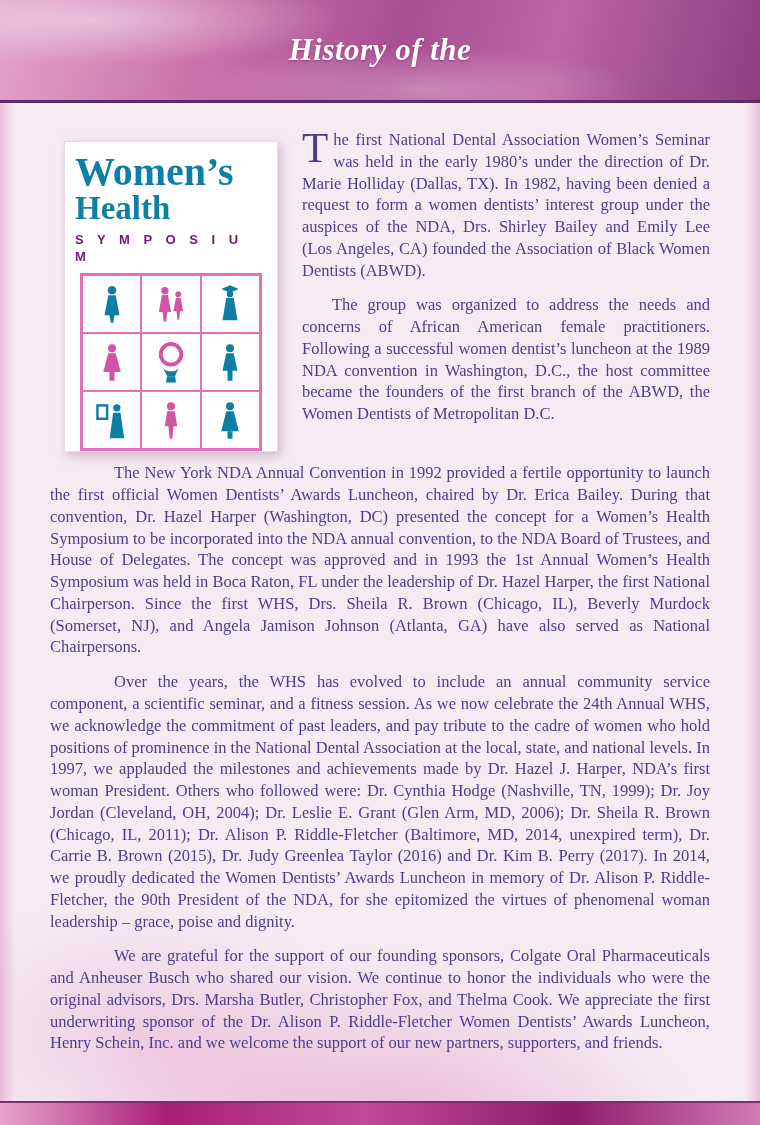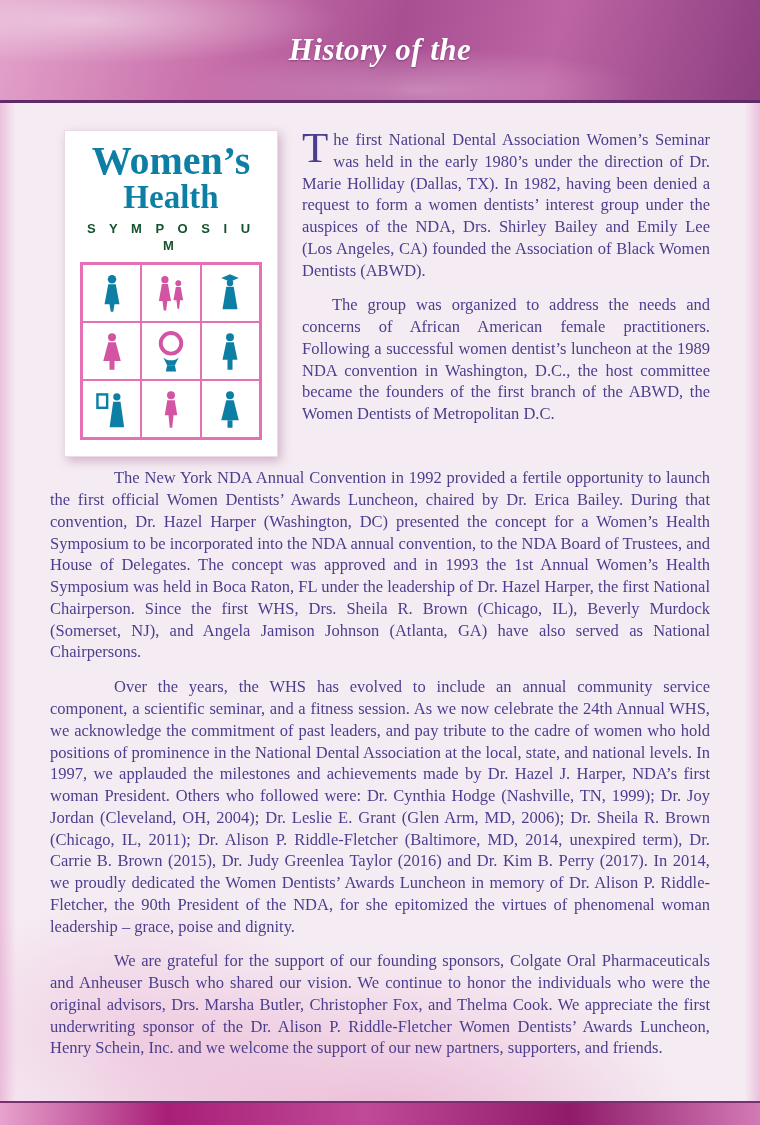--- a/index.html
+++ b/index.html
@@ -37,28 +37,28 @@
   }
   .content p{margin:0 0 13px 0;}
   .indent-lg{text-indent:64px;}
   .indent-sm{text-indent:30px;}
   .clear{clear:left;}
   .dropcap::first-letter{
     float:left;font-size:43px;line-height:33px;padding:2px 5px 0 0;font-weight:normal;
   }
   
   .logo-card{
-    float:left;width:214px;margin:1px 24px 10px 14px;padding:10px 10px 16px 10px;
+    float:left;width:214px;margin:12px 24px 10px 14px;padding:10px 10px 0 10px;
     background:#ffffff;border:1px solid #eadbe7;
     box-shadow:3px 4px 10px rgba(140,70,120,.35);
-    text-align:center;box-sizing:border-box;
+    text-align:left;box-sizing:border-box;
   }
   .logo-w1{color:#0e7fa4;font-weight:bold;font-size:40px;line-height:1.0;font-family:"Liberation Serif",serif;}
   .logo-w2{color:#0e7fa4;font-weight:bold;font-size:33px;line-height:1.0;font-family:"Liberation Serif",serif;}
-  .logo-w3{color:#14532d;font-weight:bold;font-size:13px;letter-spacing:5px;margin:6px 0 8px 0;
+  .logo-w3{color:#701a75;font-weight:bold;font-size:13px;letter-spacing:5px;margin:6px 0 8px 0;
            font-family:"Liberation Sans",sans-serif;}
   .logo-grid{display:grid;grid-template-columns:repeat(3,1fr);width:178px;margin:0 auto;
              border:2px solid #e470b5;}
   .logo-cell{height:56px;display:flex;align-items:center;justify-content:center;
              border:1px solid #e470b5;}
   .logo-cell svg{display:block;}
   
   .bar{
     flex:0 0 auto;height:22px;margin-top:auto;
     border-top:2px solid #7a2f72;

